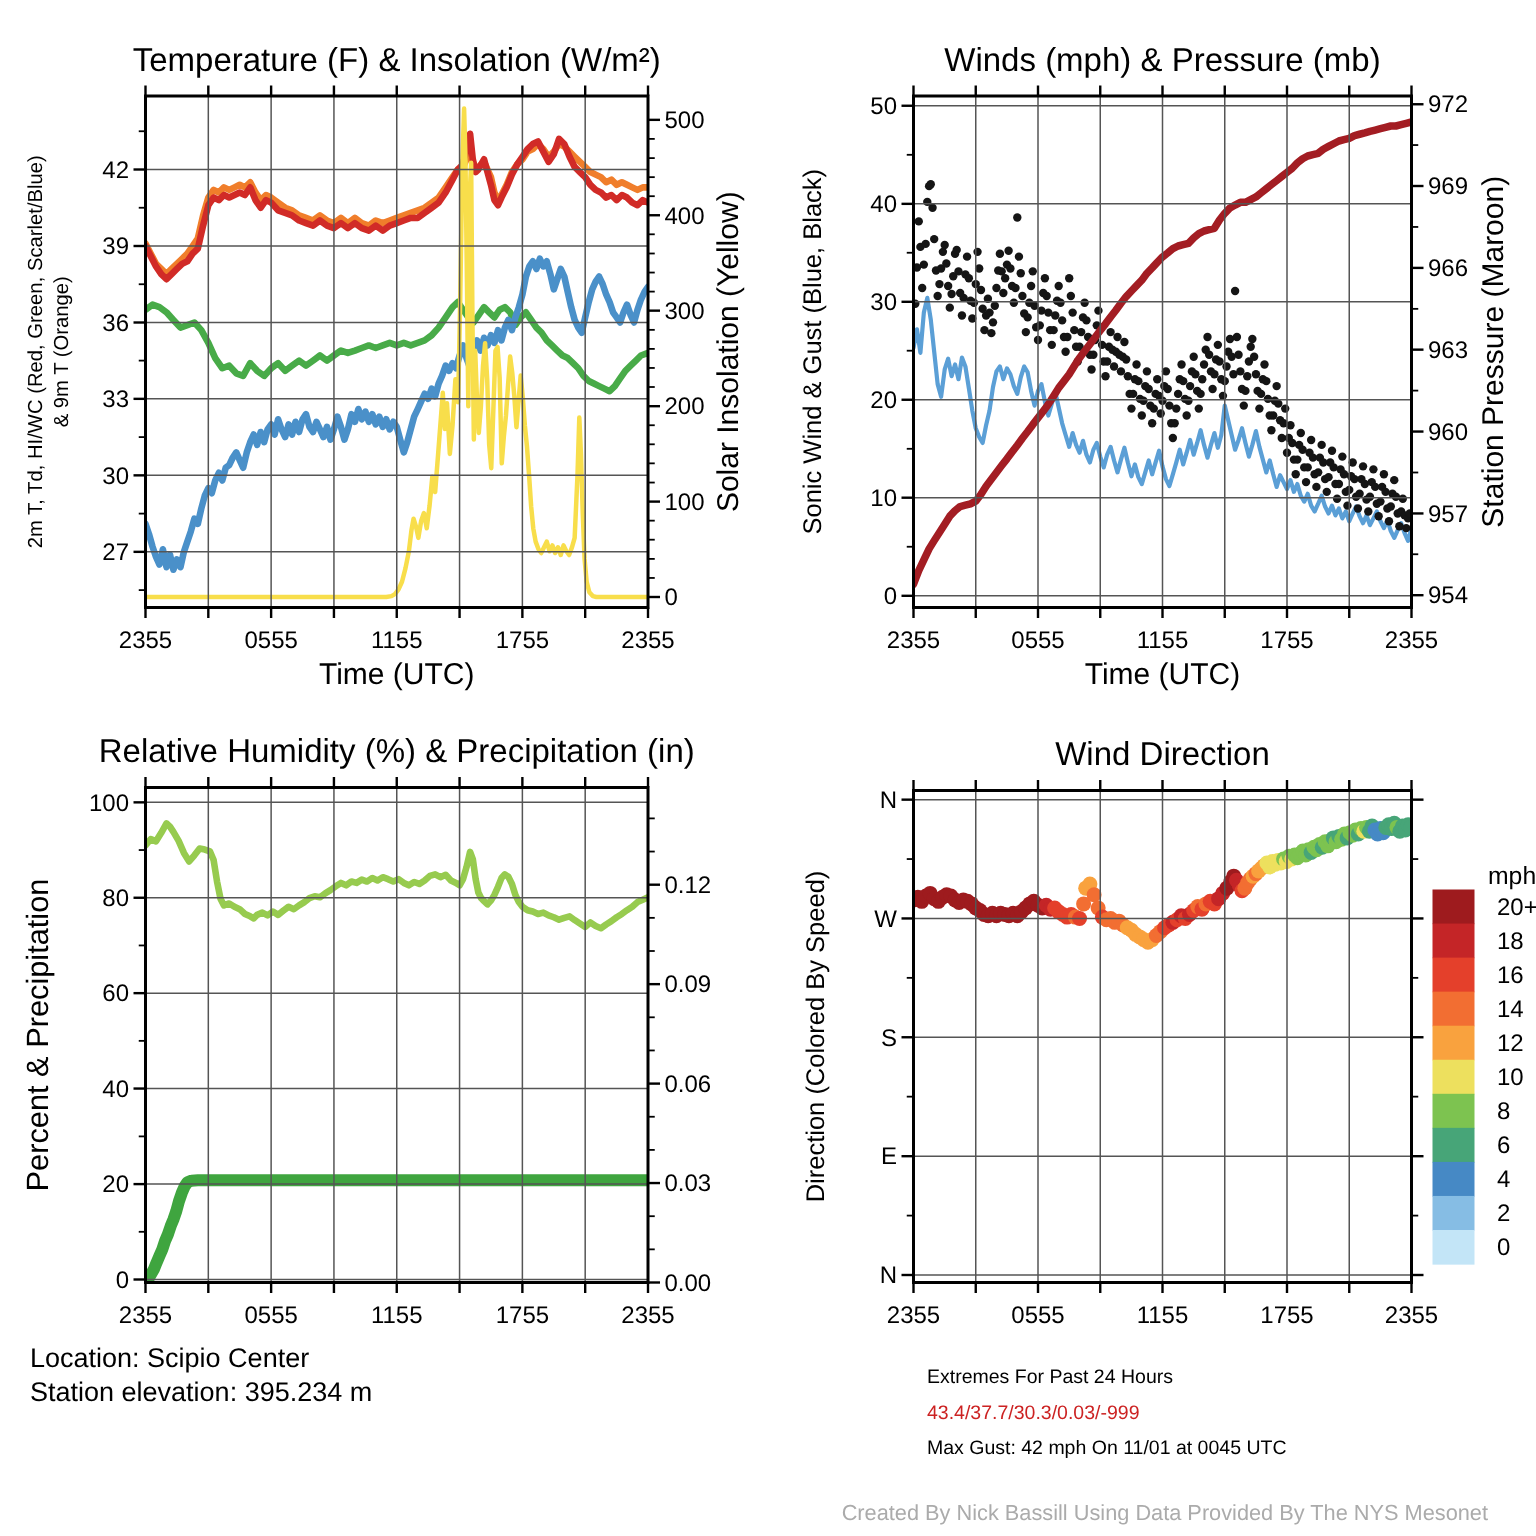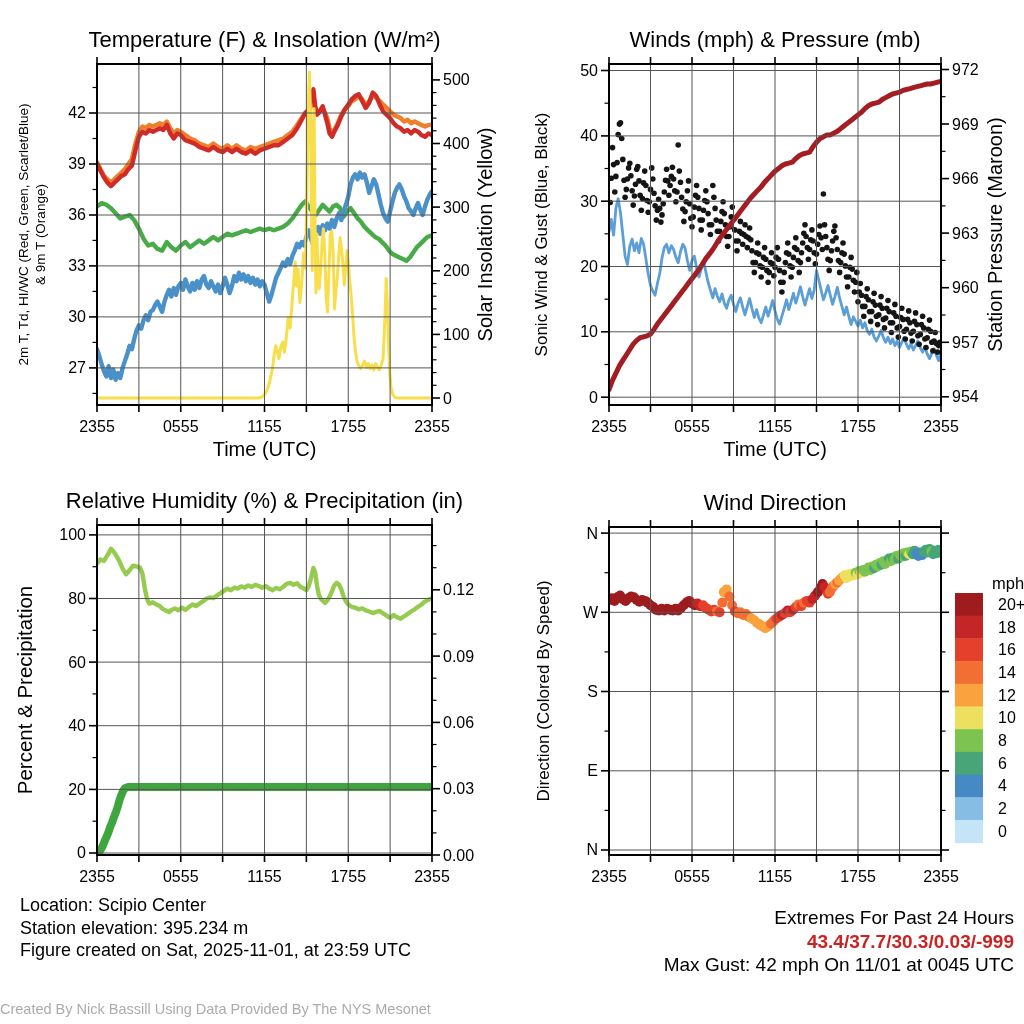--- a/index.html
+++ b/index.html
@@ -1,24 +1,24 @@
 <!DOCTYPE html>
 <html><head>
 <meta charset="utf-8">
 <style>
   html,body{margin:0;padding:0;background:#fff;}
   #page{position:relative;width:1024px;height:1024px;background:#fff;overflow:hidden;
         font-family:"Liberation Sans", sans-serif;color:#000;}
   #charts{position:absolute;left:0;top:0;}
   #charts text{font-family:"Liberation Sans", sans-serif;fill:#000;}
   .footer-left{position:absolute;left:20px;top:894px;font-size:18px;line-height:22.7px;}
-  .footer-right{position:absolute;left:618px;top:906px;width:396px;text-align:right;
-                font-size:19px;line-height:23.5px;}
-  .extreme-values{font-weight:bold;}
-  .credit{position:absolute;left:0;top:1001px;width:992px;text-align:left;font-size:14.5px;}
+  .footer-right{position:absolute;left:618px;top:906px;width:396px;text-align:left;
+                font-size:13px;line-height:23.5px;}
+  .extreme-values{font-weight:normal;}
+  .credit{position:absolute;left:0;top:1001px;width:992px;text-align:right;font-size:14.5px;}
 </style>
 </head>
 <body>
 <div id="page">
 
 <svg id="charts" width="1024" height="1024" viewBox="0 0 1024 1024">
       <g>
         <clipPath id="clip0">
           <rect x="97" y="64" width="335" height="341"></rect>
         </clipPath>
@@ -814,21 +814,20 @@
         <rect x="955" y="797.3" width="28" height="23.1" fill="#86BDE4"></rect>
         <text x="998" y="814.15" text-anchor="start" font-size="16">2</text>
         <rect x="955" y="820.0" width="28" height="23.1" fill="#C3E5F7"></rect>
         <text x="998" y="836.85" text-anchor="start" font-size="16">0</text>
       </g>
     </svg>
 
 <div class="footer-left">
   <div>Location: Scipio Center</div>
   <div>Station elevation: 395.234 m</div>
-  <div>Figure created on Sat, 2025-11-01, at 23:59 UTC</div>
 </div>
 
 <div class="footer-right">
   <div>Extremes For Past 24 Hours</div>
   <div class="extreme-values" style="color: rgb(204, 34, 34);">43.4/37.7/30.3/0.03/-999</div>
   <div>Max Gust: 42 mph On 11/01 at 0045 UTC</div>
 </div>
 
 <div class="credit" style="color: rgb(171, 171, 171);">Created By Nick Bassill Using Data Provided By The NYS Mesonet</div>
 

